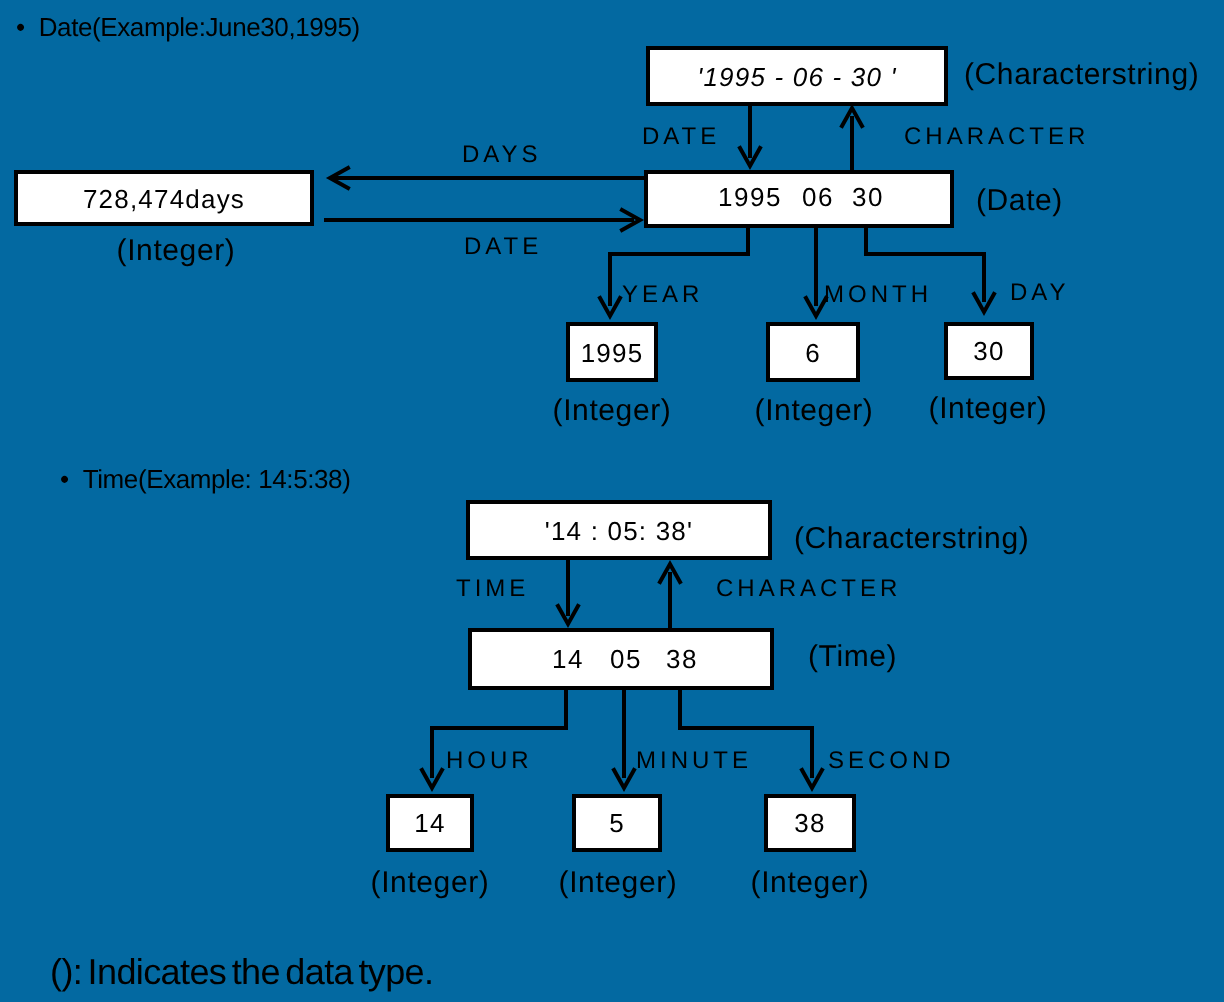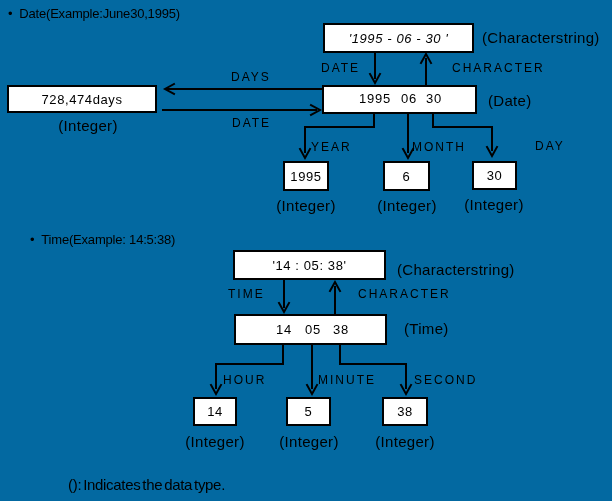--- a/index.html
+++ b/index.html
@@ -13,21 +13,21 @@
     position:absolute;border:2px solid #000;background:#fff;
     display:flex;align-items:center;justify-content:center;
     font-size:13px;letter-spacing:0.6px;box-sizing:border-box;
   }
   .title{font-size:13px;letter-spacing:-0.2px;white-space:nowrap;}
   .title .bullet{display:inline-block;margin-right:7px;}
   .op-label{font-size:12px;letter-spacing:2px;white-space:nowrap;}
   .type-label{font-size:15px;letter-spacing:0.3px;white-space:nowrap;}
   .num{position:absolute;font-size:13px;letter-spacing:0.8px;text-align:center;}
   .center{text-align:center;}
-  .note{font-size:15px;letter-spacing:-0.3px;word-spacing:-2px;white-space:nowrap;margin-left:43px;}
+  .note{font-size:18px;letter-spacing:-0.3px;word-spacing:-2px;white-space:nowrap;}
   svg.wires{position:absolute;left:0;top:0;pointer-events:none;}
 </style>
 </head>
 <body>
 
 <div id="canvas">
 
   <svg class="wires" width="612" height="501" viewBox="0 0 612 501" fill="none" stroke="#000" stroke-width="2" stroke-linecap="square" stroke-linejoin="miter">
 
     <g>
@@ -113,21 +113,21 @@
   <div class="box" style="left:7px;top:85px;width:150px;height:28px;">
     <span>728,474days</span>
   </div>
   <div class="abs type-label center" style="left:13px;top:117px;width:150px;">(Integer)</div>
 
   <div class="abs op-label" style="left:231px;top:70px;">DAYS</div>
   <div class="abs op-label" style="left:232px;top:116px;">DATE</div>
 
   <div class="abs op-label" style="left:311px;top:140px;">YEAR</div>
   <div class="abs op-label" style="left:412px;top:140px;">MONTH</div>
-  <div class="abs op-label" style="left:535px;top:139px;">DAY</div>
+  <div class="abs op-label" style="left:505px;top:139px;">DAY</div>
 
   <div class="box" style="left:283px;top:161px;width:46px;height:30px;">
     <span>1995</span>
   </div>
   <div class="box" style="left:383px;top:161px;width:47px;height:30px;">
     <span>6</span>
   </div>
   <div class="box" style="left:472px;top:161px;width:45px;height:29px;">
     <span>30</span>
   </div>

